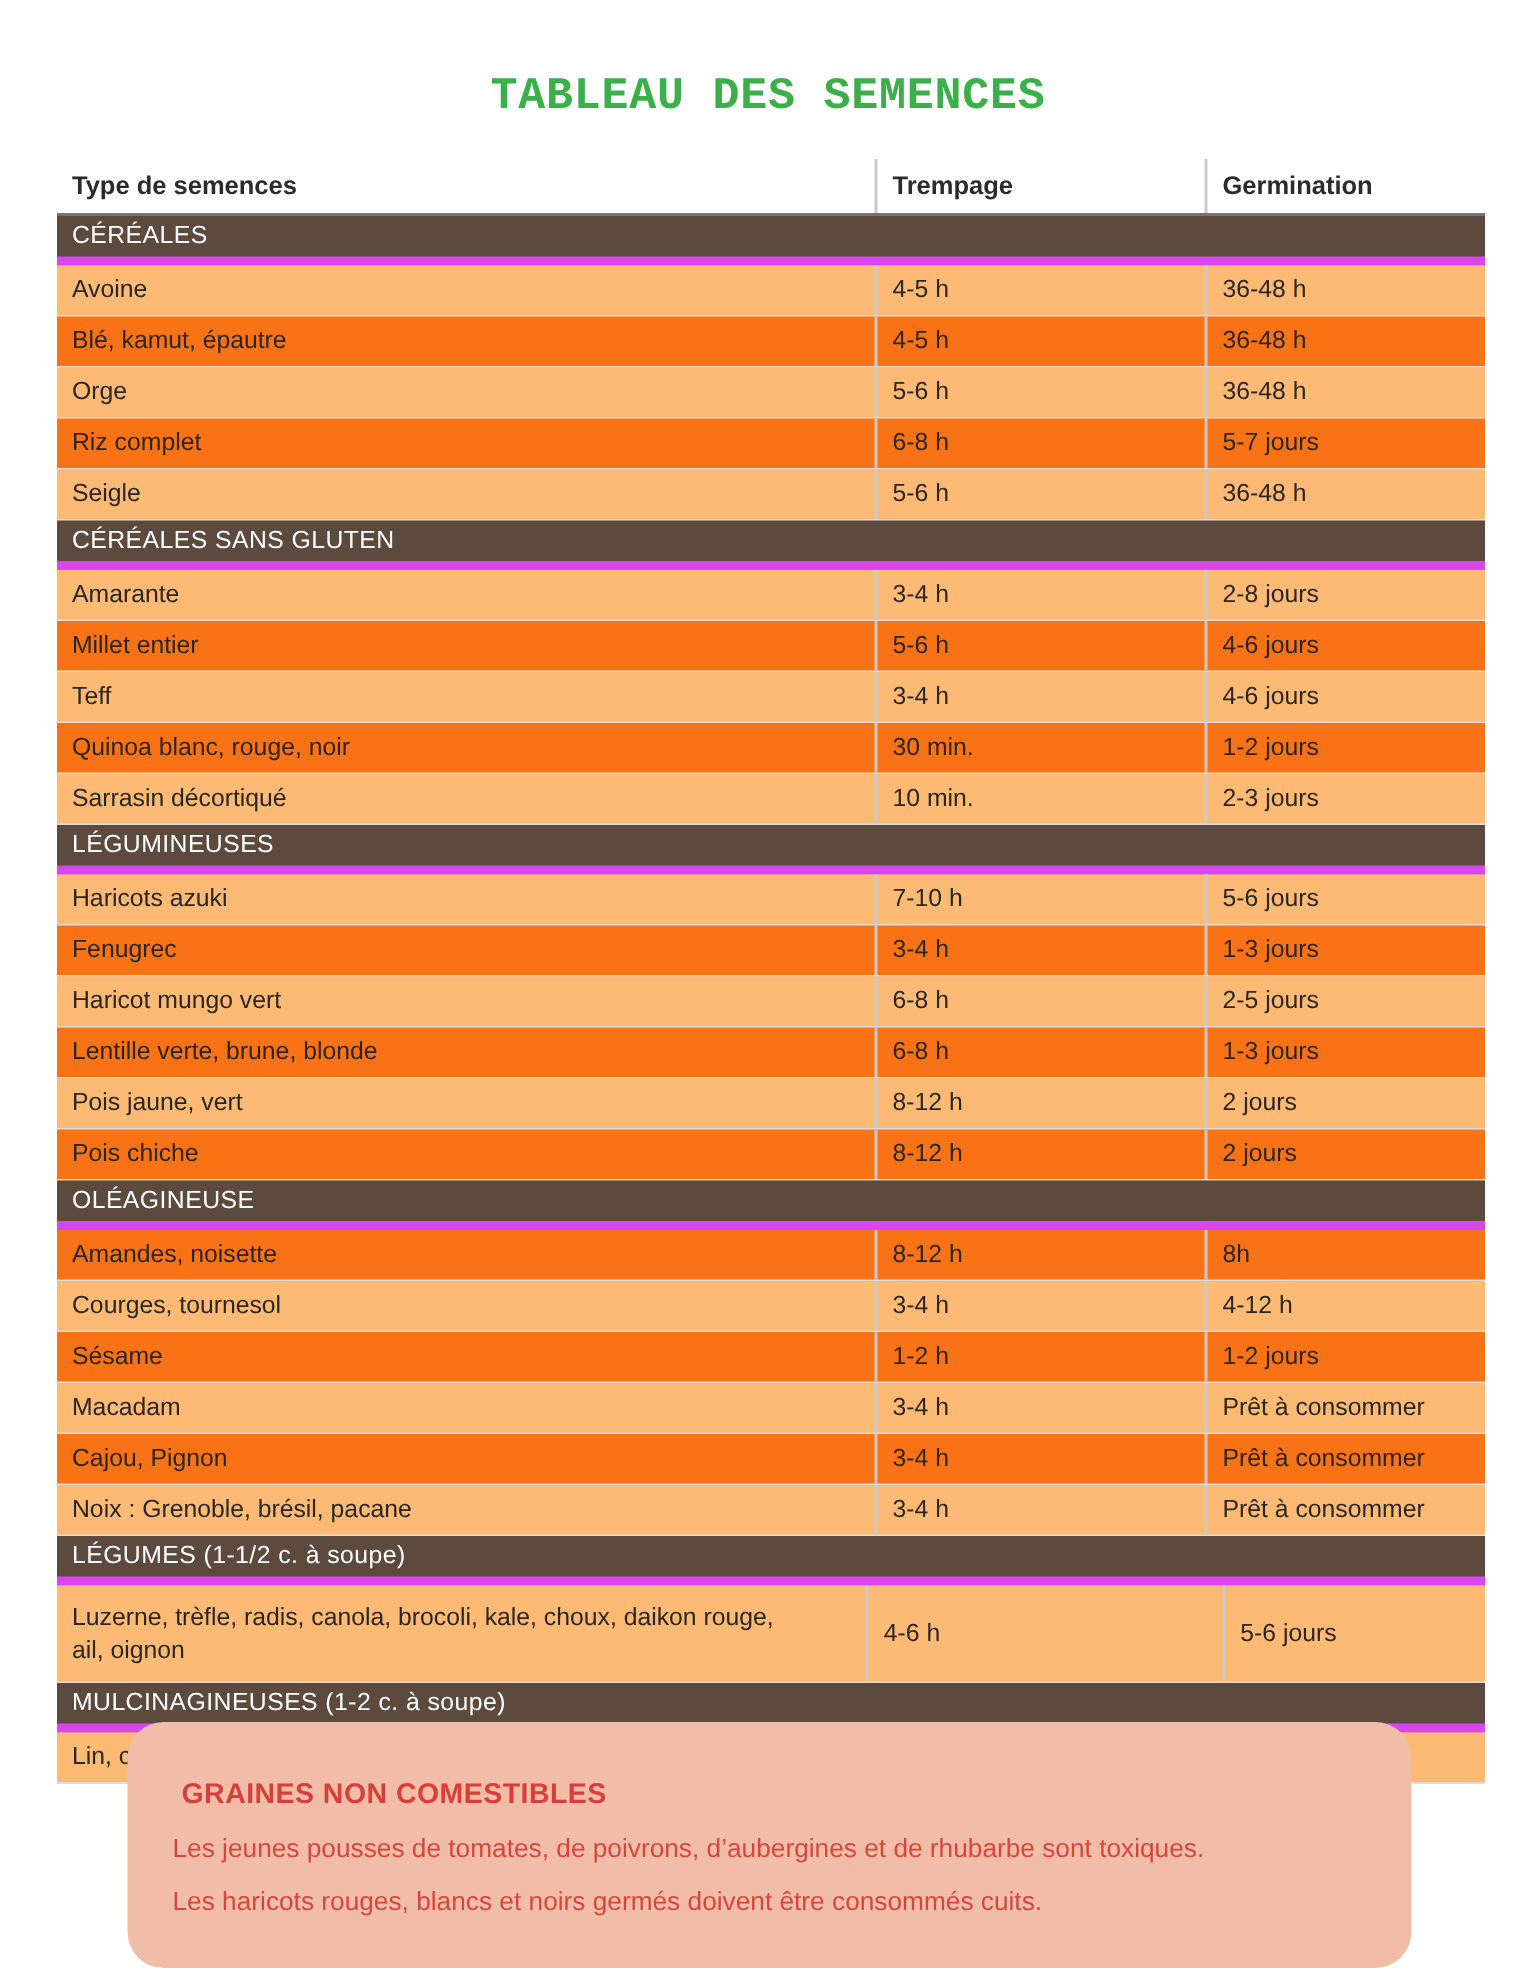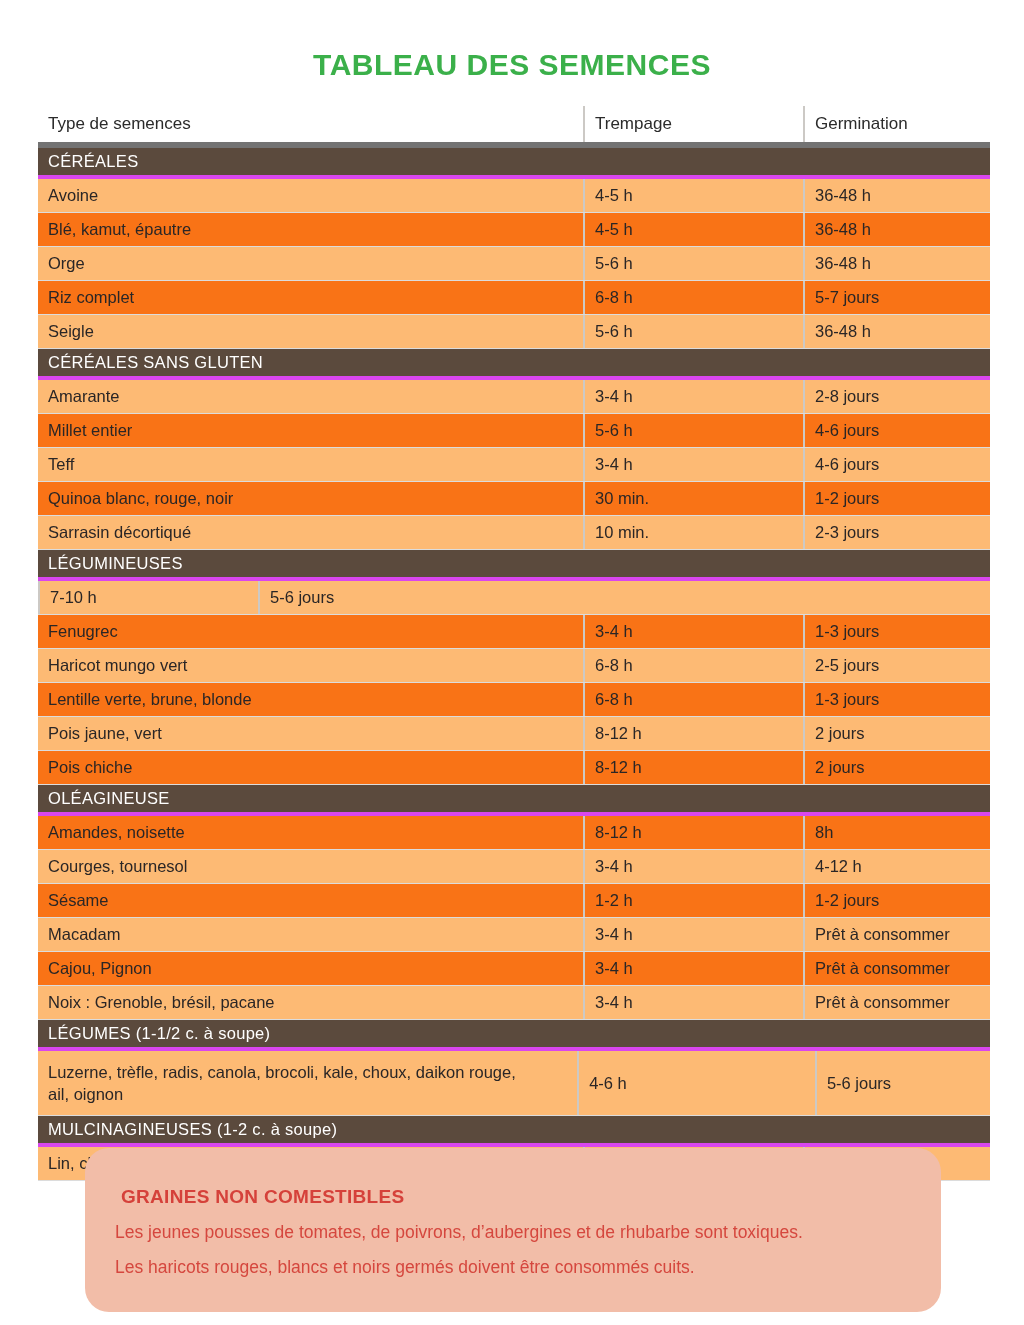--- a/index.html
+++ b/index.html
@@ -12,29 +12,31 @@
     position:relative;
   }
   .page-title{
     text-align:center;
     font-size:30px;
     font-weight:bold;
     letter-spacing:0.5px;
     color:#3bb04a;
     padding-top:48px;
     margin:0 0 24px 0;
+    font-family:Liberation Mono, monospace;
   }
   .table-wrap{
     margin-left:38px;
     width:952px;
   }
   .thead{
     display:flex;
     height:36px;
-    border-bottom:6px solid #737373;
+    border-bottom:2px solid #737373;
+    font-weight:bold;
   }
   .thead .cell{
     font-size:17px;
     color:#2b2b2b;
   }
   .row{
     display:flex;
     min-height:33px;
     border-bottom:1px solid #dcdcdc;
     background:#fdba74;
@@ -51,21 +53,21 @@
   }
   .col-type{ width:545px; }
   .col-tremp{ width:220px; border-left:2px solid #ccc9c5; }
   .col-germ{ width:187px; border-left:2px solid #ccc9c5; }
   .section-bar{
     height:27px;
     background:#5b4a3d;
     display:flex;
     align-items:center;
     padding-left:10px;
-    border-bottom:4px solid #d946ef;
+    border-bottom:6px solid #d946ef;
   }
   .section-bar span{
     color:#ffffff;
     font-size:16.5px;
     letter-spacing:0.3px;
   }
   .warning-box{
     position:absolute;
     left:85px;
     top:1148px;
@@ -154,20 +156,21 @@
       </div>
       <div class="row">
         <div class="cell col-type">Sarrasin décortiqué</div>
         <div class="cell col-tremp">10 min.</div>
         <div class="cell col-germ">2-3 jours</div>
       </div>
       <div class="section-bar">
         <span>LÉGUMINEUSES</span>
       </div>
       <div class="row">
+        <div class="cell col-type">Haricots azuki</div>
         <div class="cell col-tremp">7-10 h</div>
         <div class="cell col-germ">5-6 jours</div>
       </div>
       <div class="row shaded">
         <div class="cell col-type">Fenugrec</div>
         <div class="cell col-tremp">3-4 h</div>
         <div class="cell col-germ">1-3 jours</div>
       </div>
       <div class="row">
         <div class="cell col-type">Haricot mungo vert</div>

